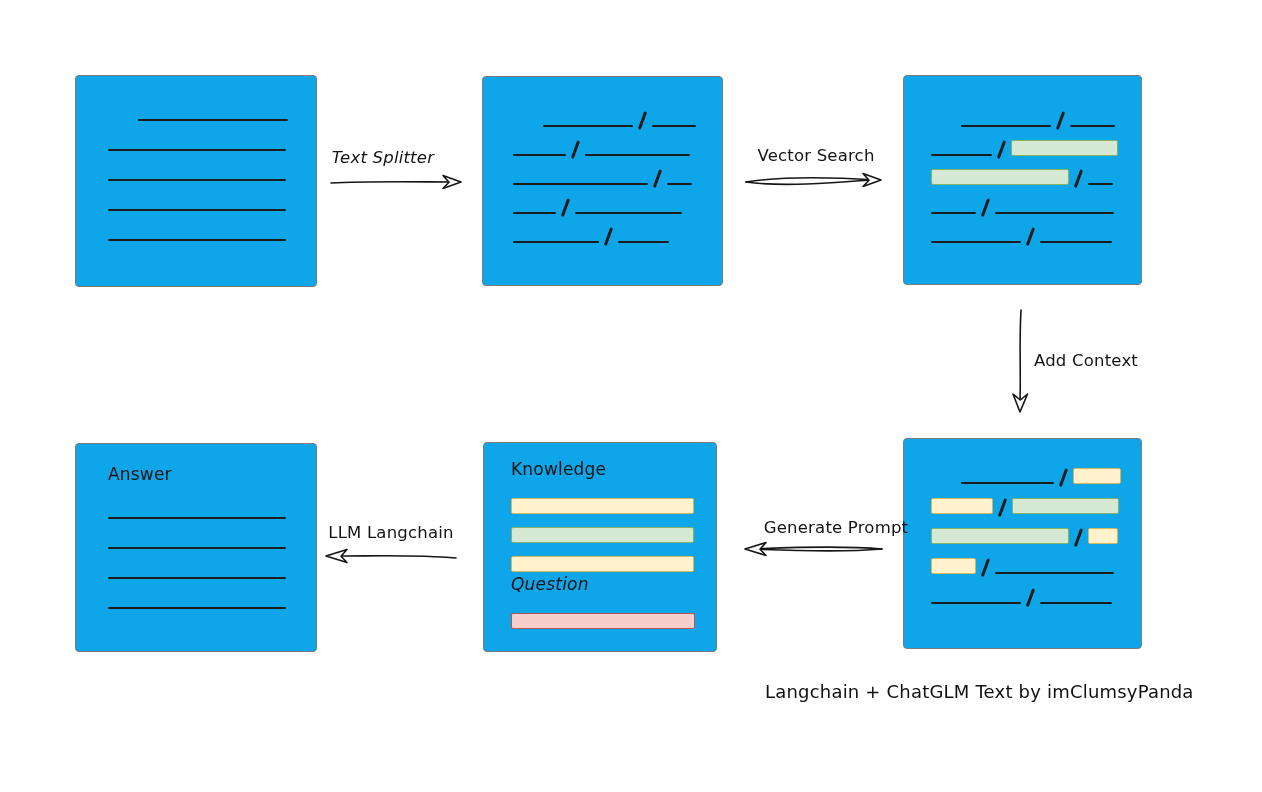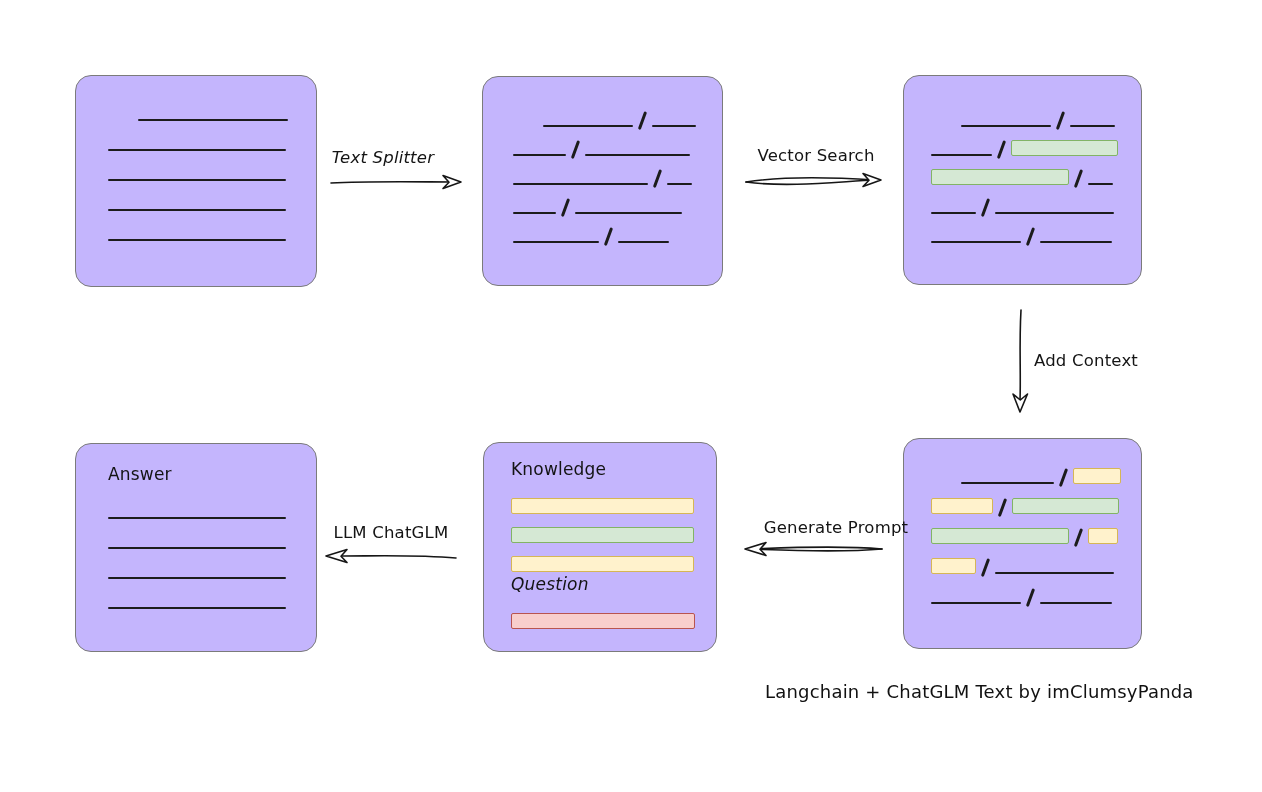--- a/index.html
+++ b/index.html
@@ -5,21 +5,21 @@
   html,body{margin:0;padding:0;background:#fff;}
   .canvas{
     position:relative;width:1262px;height:792px;background:var(--bg,#fff);
     font-family:"DejaVu Sans","Liberation Sans",sans-serif;color:var(--ink,#1c1c1c);
     overflow:hidden;
   }
   
   .box{
     position:absolute;box-sizing:border-box;
     border:1.6px solid var(--box-border,#7b7b7b);
-    border-radius:16px;background:#c4b5fd;
+    border-radius:4px;background:#0ea5e9;
   }
   #box-document{left:75px;top:75px;width:242px;height:212px;}
   #box-chunks{left:482px;top:76px;width:241px;height:210px;}
   #box-matched{left:903px;top:75px;width:239px;height:210px;}
   #box-context{left:903px;top:438px;width:239px;height:211px;}
   #box-prompt{left:483px;top:442px;width:234px;height:210px;padding:14px 0 0 27px;}
   #box-answer{left:75px;top:443px;width:242px;height:209px;padding:18px 0 0 32px;}
 
   
   .rows{display:block;}
@@ -229,21 +229,21 @@
         <div class="r">
           <div class="ln" style="width: 178px;"></div>
         </div>
       </div>
   </div>
 
   <div class="arrow-label" id="lbl-text-splitter">Text Splitter</div>
   <div class="arrow-label" id="lbl-vector-search">Vector Search</div>
   <div class="arrow-label" id="lbl-add-context">Add Context</div>
   <div class="arrow-label" id="lbl-generate-prompt">Generate Prompt</div>
-  <div class="arrow-label" id="lbl-llm-response">LLM ChatGLM</div>
+  <div class="arrow-label" id="lbl-llm-response">LLM Langchain</div>
 
   <svg class="arrow" id="arrow-text-splitter" width="142" height="26" viewBox="0 0 142 26">
     <path d="M4,14 C42,12 96,13 126,13"></path>
     <path class="head" d="M116,6.5 L134,13 L116,19.5 L122,13.3 Z"></path>
   </svg>
 
   <svg class="arrow" id="arrow-vector-search" width="148" height="28" viewBox="0 0 148 28">
     <path d="M4,16 C48,9 102,12 133,14"></path>
     <path d="M4,16 C48,22 102,15 133,14"></path>
     <path class="head" d="M121,7.5 L139,14 L121,20.5 L127,14.3 Z"></path>

